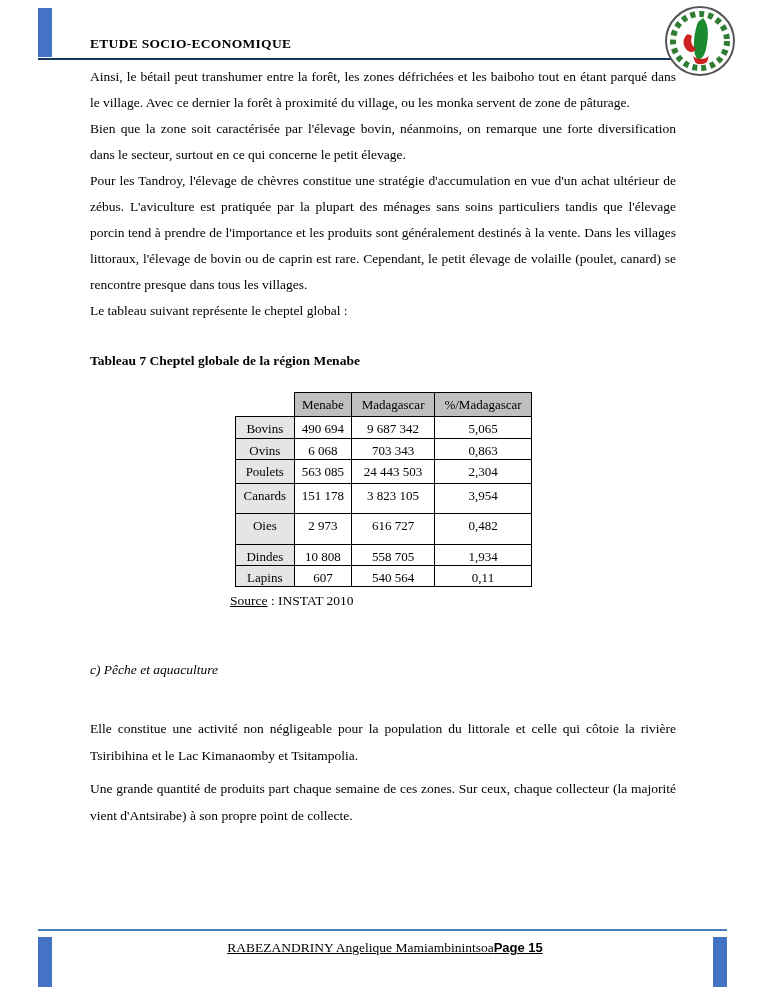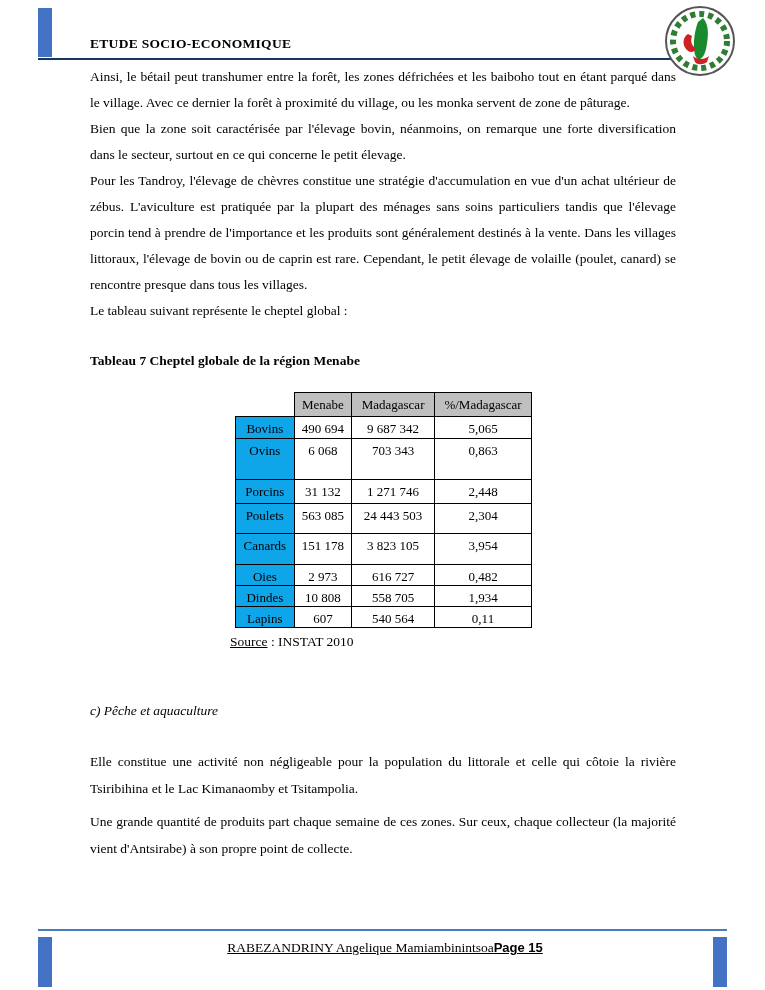--- a/index.html
+++ b/index.html
@@ -75,23 +75,23 @@
     vertical-align: top;
     font-weight: normal;
     overflow: hidden;
   }
   .cheptel-table .col-label { width: 58px; }
   .cheptel-table .col-menabe { width: 57px; }
   .cheptel-table .col-mada { width: 82px; }
   .cheptel-table .col-pct { width: 96px; }
   .cheptel-table thead th { background: #BFBFBF; height: 20px; }
   .cheptel-table thead th.corner { border: none; background: transparent; }
-  .cheptel-table tbody th { background: #0ea5e9; }
+  .cheptel-table tbody th { background: #e5e5e5; }
   .cheptel-table tbody tr:nth-child(1) { height: 22px; }
-  .cheptel-table tbody tr:nth-child(2) { height: 41px; font-family: Liberation Serif, serif; }
+  .cheptel-table tbody tr:nth-child(2) { height: 21px; font-family: Liberation Serif, serif; }
   .cheptel-table tbody tr:nth-child(3) { height: 24px; }
   .cheptel-table tbody tr:nth-child(4) { height: 30px; }
   .cheptel-table tbody tr:nth-child(5) { height: 31px; }
   .cheptel-table tbody tr:nth-child(6) { height: 20px; border-radius: 8px; }
   .cheptel-table tbody tr:nth-child(7) { height: 18px; }
   .cheptel-table tbody tr:nth-child(8) { height: 16px; }
   .cheptel-table tbody tr:nth-child(9) { height: 15px; padding-left: 41px; }
 
   .table-source {
     margin: 4px 0 0 140px;
@@ -101,21 +101,21 @@
   }
   .table-source .src-label { text-decoration: underline; }
 
   .section-heading {
     margin-top: 46px;
     font-style: italic;
     text-align: left;
     font-size: 13.5px;
   }
   .after-section p { line-height: 27px; }
-  .after-section p:first-child { margin-top: 24px; }
+  .after-section p:first-child { margin-top: 32px; }
   .after-section p + p { margin-top: 6px; }
 
   
   .footer-rule {
     position: absolute;
     left: 38px; top: 929px;
     width: 689px; height: 0;
     border-top: 2px solid #4A7EBB;
   }
   .footer-row {
@@ -183,26 +183,20 @@
           <td>9 687 342</td>
           <td>5,065</td>
         </tr>
         <tr>
           <th>Ovins</th>
           <td>6 068</td>
           <td>703 343</td>
           <td>0,863</td>
         </tr>
         <tr>
-          <th>Porcins</th>
-          <td>31 132</td>
-          <td>1 271 746</td>
-          <td>2,448</td>
-        </tr>
-        <tr>
           <th>Poulets</th>
           <td>563 085</td>
           <td>24 443 503</td>
           <td>2,304</td>
         </tr>
         <tr>
           <th>Canards</th>
           <td>151 178</td>
           <td>3 823 105</td>
           <td>3,954</td>

